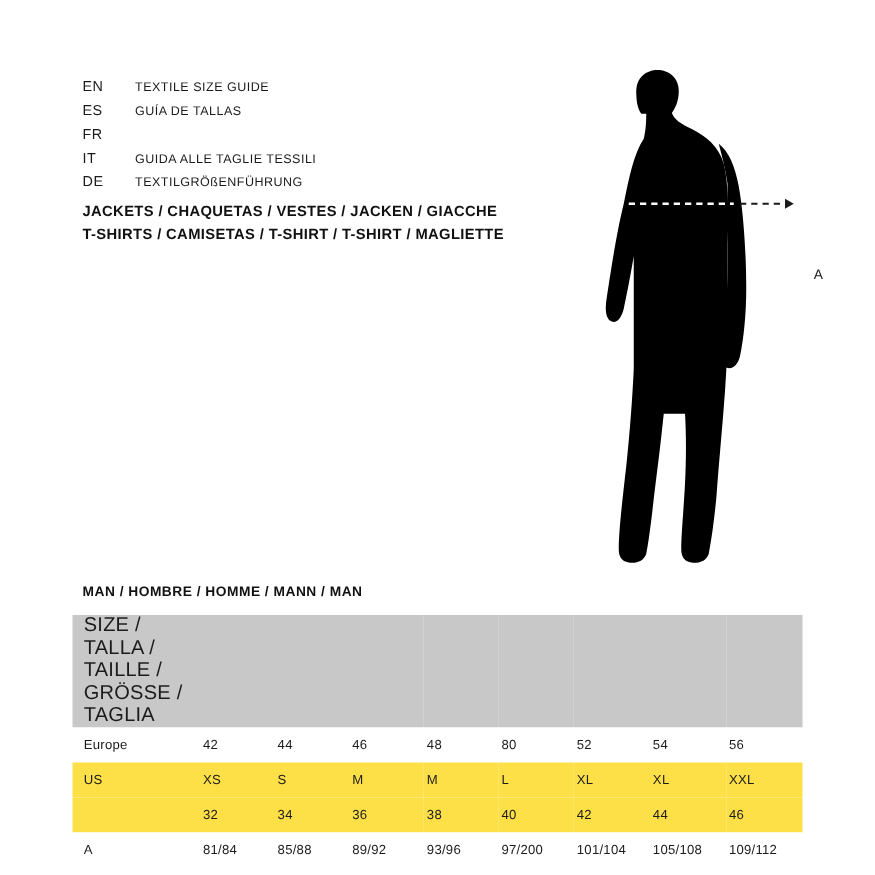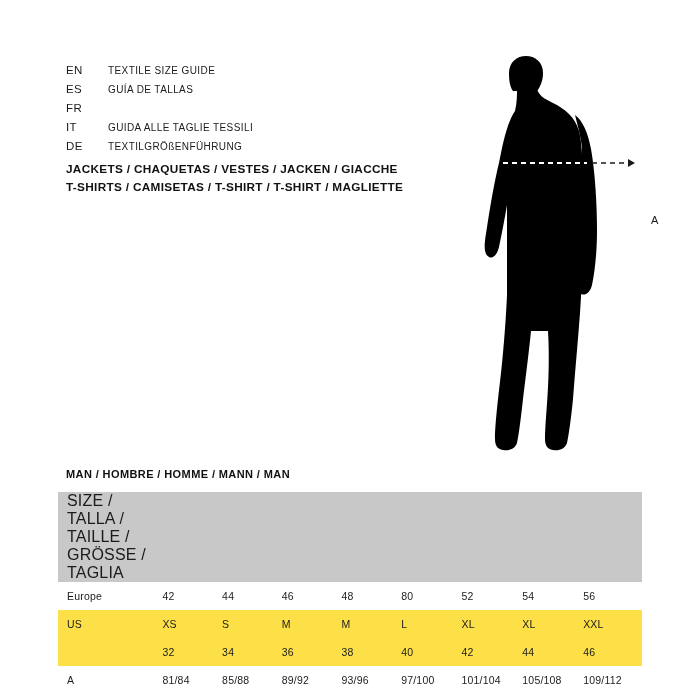--- a/index.html
+++ b/index.html
@@ -244,21 +244,21 @@
       <td class="c-val">42</td>
       <td class="c-val">44</td>
       <td class="c-val">46</td>
     </tr>
     <tr class="plain">
       <td class="c-label">A</td>
       <td class="c-val">81/84</td>
       <td class="c-val">85/88</td>
       <td class="c-val">89/92</td>
       <td class="c-val">93/96</td>
-      <td class="c-val">97/100</td>
+      <td class="c-val">97/200</td>
       <td class="c-val">101/104</td>
       <td class="c-val">105/108</td>
       <td class="c-val">109/112</td>
     </tr>
   </tbody>
     </table>
 
 
 </div>
 

